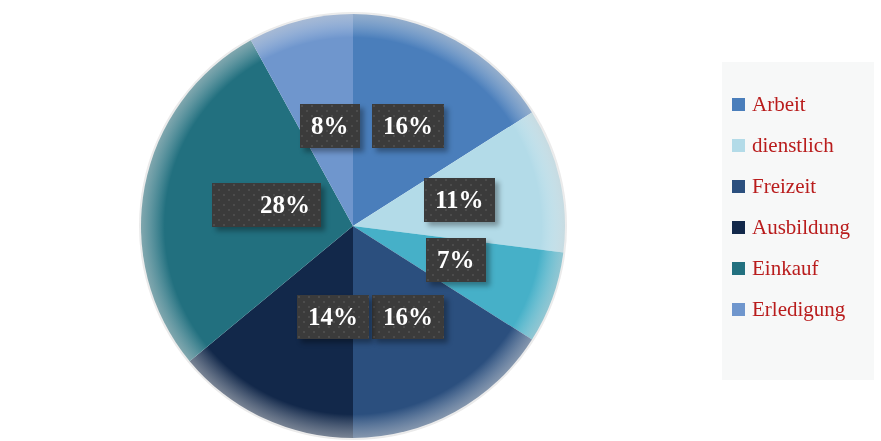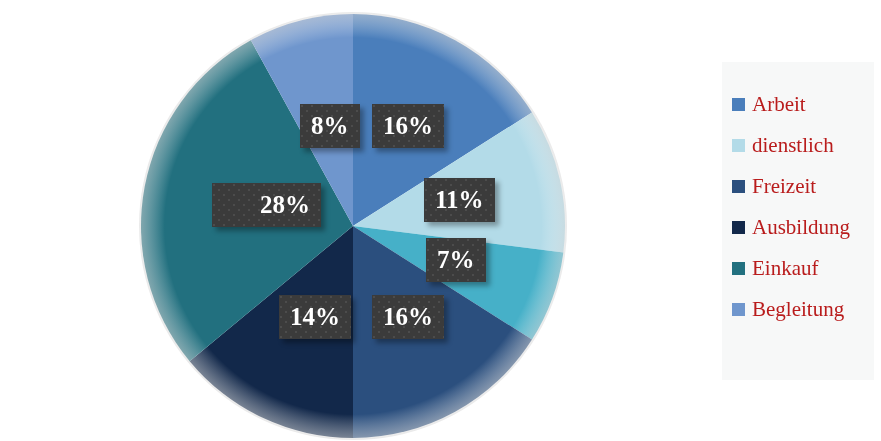--- a/index.html
+++ b/index.html
@@ -105,21 +105,21 @@
           <path d="M 353 226 L 189.65119253153264 361.1338858267222 A 212 212 0 0 1 250.86822109043635 40.22298383070091 Z" fill="#22707f"></path>
           <path d="M 353 226 L 250.86822109043635 40.22298383070091 A 212 212 0 0 1 352.99999999999994 14 Z" fill="#6f96cd"></path>
         </g>
       <circle id="pie-edge-glow" cx="353" cy="226" r="214" fill="url(#pieGlow)"></circle>
     </svg>
     <div id="label-layer">
         <div class="data-label" style="left: 372px; top: 104px;">16%</div>
         <div class="data-label" style="left: 424px; top: 178px;">11%</div>
         <div class="data-label" style="left: 426px; top: 238px;">7%</div>
         <div class="data-label" style="left: 372px; top: 295px;">16%</div>
-        <div class="data-label" style="left: 279px; top: 295px;">14%</div>
+        <div class="data-label" style="left: 297px; top: 295px;">14%</div>
         <div class="data-label" style="left: 212px; top: 183px; padding-left: 48px;">28%</div>
         <div class="data-label" style="left: 300px; top: 104px;">8%</div>
       </div>
   </div>
 
   <div id="legend">
       <div class="legend-item">
         <span class="legend-swatch" style="background: rgb(74, 126, 187);"></span>
         <span class="legend-label">Arbeit</span>
       </div>
@@ -134,17 +134,17 @@
       <div class="legend-item">
         <span class="legend-swatch" style="background: rgb(18, 40, 74);"></span>
         <span class="legend-label">Ausbildung</span>
       </div>
       <div class="legend-item">
         <span class="legend-swatch" style="background: rgb(34, 112, 127);"></span>
         <span class="legend-label">Einkauf</span>
       </div>
       <div class="legend-item">
         <span class="legend-swatch" style="background: rgb(111, 150, 205);"></span>
-        <span class="legend-label">Begleitung</span>
+        <span class="legend-label">Erledigung</span>
       </div>
     </div>
 
 </div>
 
 </body></html>

